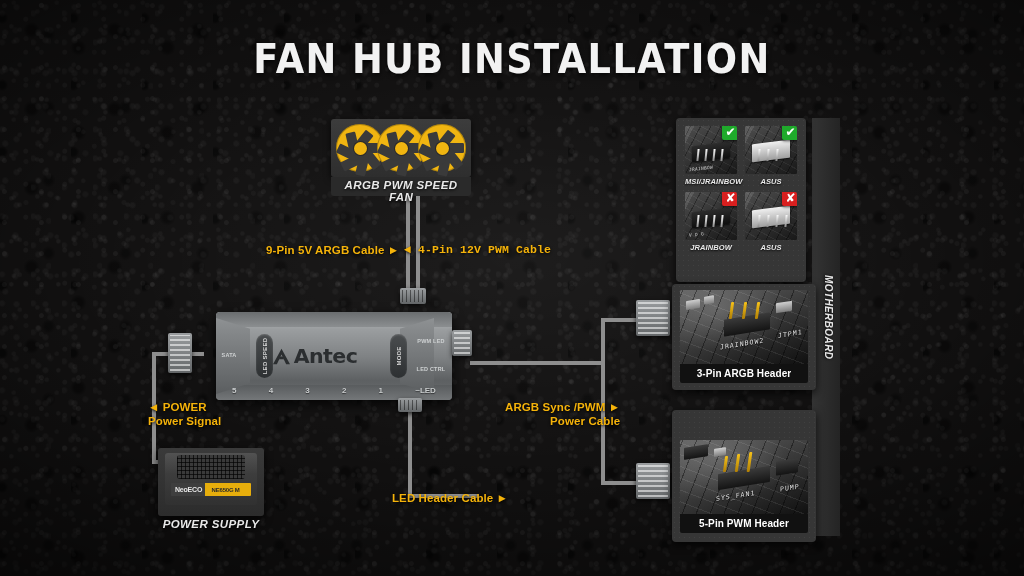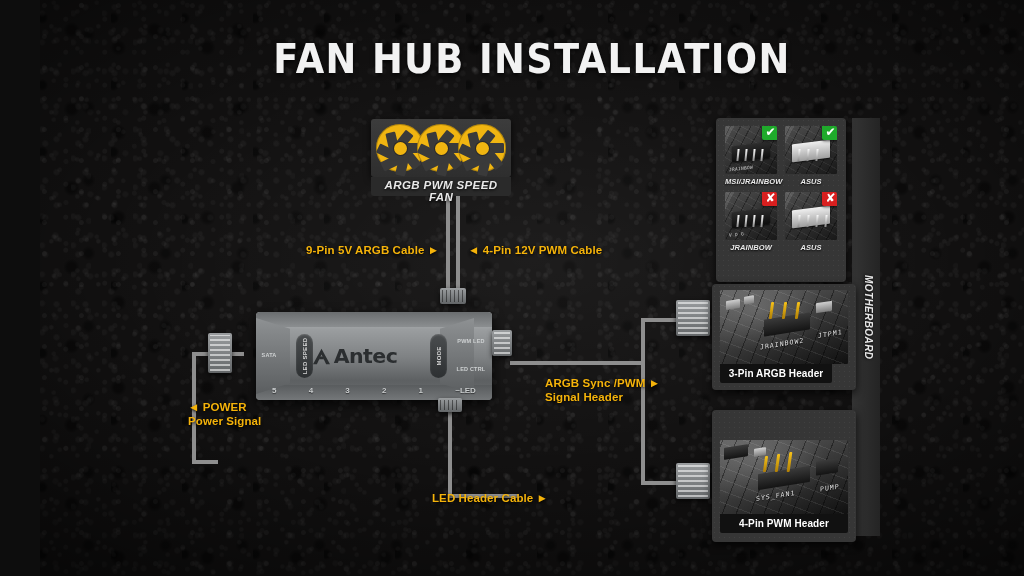--- a/index.html
+++ b/index.html
@@ -2,21 +2,21 @@
 <html><head>
 <meta charset="utf-8">
 <style>
   html,body{margin:0;padding:0;}
   body{
     width:1024px;height:576px;overflow:hidden;
     background:#0d0d0d;
     font-family:"Liberation Sans",sans-serif;
     position:relative;
   }
-  #stage{position:absolute;inset:0;overflow:hidden;margin-left:40px;}
+  #stage{position:absolute;inset:0;overflow:hidden;}
 
   
   .bg{position:absolute;inset:0;background:#111010;}
   .bg-noise{position:absolute;inset:0;
     background-image:
       radial-gradient(circle at 12% 18%, rgba(255,255,255,.050) 0 2px, transparent 3px),
       radial-gradient(circle at 32% 7%,  rgba(255,255,255,.040) 0 1.5px, transparent 3px),
       radial-gradient(circle at 57% 22%, rgba(255,255,255,.045) 0 2px, transparent 4px),
       radial-gradient(circle at 78% 11%, rgba(255,255,255,.035) 0 2px, transparent 3px),
       radial-gradient(circle at 91% 31%, rgba(255,255,255,.045) 0 1.5px, transparent 3px),
@@ -273,30 +273,30 @@
         <div class="fan-hub"></div>
       </div>
     <div class="fan-cap cap">ARGB PWM SPEED FAN</div>
   </div>
 
   <div class="conn" style="left:400px;top:288px;width:26px;height:16px;">
     <div class="conn-rib"></div>
   </div>
 
   <div class="ylab" style="left:266px;top:243px;">9-Pin 5V ARGB Cable ►</div>
-  <div class="ylab" style="left:428px;top:243px;">◄ 4-Pin 12V PWM Cable</div>
+  <div class="ylab" style="left:404px;top:243px;font-family:Liberation Mono, monospace;">◄ 4-Pin 12V PWM Cable</div>
 
   <div class="ylab" style="left:148px;top:400px;">
     <span>◄ POWER</span><br>
     <span>Power Signal</span>
   </div>
 
-  <div class="ylab" style="left:505px;top:376px;">
+  <div class="ylab" style="left:505px;top:400px;text-align:right;">
     <span>ARGB Sync /PWM ►</span><br>
-    <span>Signal Header</span>
+    <span>Power Cable</span>
   </div>
 
   <div class="ylab" style="left:392px;top:491px;">LED Header Cable ►</div>
 
   <div id="hub">
     <div class="hub-body"></div>
     <div class="hub-top-edge"></div>
     <div class="hub-bot-edge"></div>
     <div class="hub-endcap l"></div>
     <div class="hub-endcap r"></div>
@@ -344,20 +344,32 @@
     <div class="conn-rib-h"></div>
   </div>
 
   <div class="conn" style="left:636px;top:300px;width:34px;height:36px;">
     <div class="conn-rib-h"></div>
   </div>
   <div class="conn" style="left:636px;top:463px;width:34px;height:36px;">
     <div class="conn-rib-h"></div>
   </div>
 
+  <div id="psu">
+    <div class="psu-panel">
+      <div class="psu-body">
+        <div class="psu-grill"></div>
+        <div class="psu-label">
+          <span class="psu-neo">NeoECO</span>
+          <span class="psu-model">NE650G M</span>
+        </div>
+      </div>
+    </div>
+    <div class="psu-cap cap">POWER SUPPLY</div>
+  </div>
 
   <div id="mb">
     <div class="mb-strip"></div>
     <div class="mb-vert cap" style="font-size:10px;">MOTHERBOARD</div>
 
     <div class="panel compat">
       <div class="compat-grid">
 
         <div class="compat-cell">
           <div class="thumb">
@@ -422,40 +434,40 @@
           <div class="chip dk" style="left:44px;top:26px;width:46px;height:17px;"></div>
           <div class="chip" style="left:6px;top:10px;width:14px;height:9px;"></div>
           <div class="chip" style="left:24px;top:6px;width:10px;height:8px;"></div>
           <div class="chip" style="left:96px;top:12px;width:16px;height:10px;"></div>
           <div class="ypin" style="left:50px;top:12px;height:17px;"></div>
           <div class="ypin" style="left:63px;top:12px;height:17px;"></div>
           <div class="ypin" style="left:76px;top:12px;height:17px;"></div>
           <div class="hdr-silk" style="left:40px;top:50px;">JRAINBOW2</div>
           <div class="hdr-silk" style="left:98px;top:40px;">JTPM1</div>
         </div>
-        <div class="hdr-bar" style="width:112px;">
+        <div class="hdr-bar" style="width:128px;">
           <span>3-Pin ARGB Header</span>
         </div>
       </div>
     </div>
 
     <div class="panel hdr-panel" style="top:292px;padding:6px 0 0;height:126px;">
       <div style="margin:0 auto;width:128px;padding-top:24px;">
         <div class="hdr-photo" style="width:128px;">
           <div class="hdr-photo-tex"></div>
           <div class="chip dk" style="left:38px;top:30px;width:52px;height:16px;"></div>
           <div class="chip dk" style="left:4px;top:6px;width:24px;height:12px;"></div>
           <div class="chip" style="left:34px;top:8px;width:12px;height:8px;"></div>
           <div class="chip dk" style="left:96px;top:20px;width:22px;height:14px;"></div>
           <div class="ypin" style="left:44px;top:16px;height:16px;"></div>
           <div class="ypin" style="left:56px;top:14px;height:18px;"></div>
           <div class="ypin" style="left:68px;top:12px;height:20px;"></div>
           <div class="hdr-silk" style="left:36px;top:52px;">SYS_FAN1</div>
           <div class="hdr-silk" style="left:100px;top:44px;">PUMP</div>
         </div>
         <div class="hdr-bar" style="width:128px;">
-          <span>4-Pin PWM Header</span>
+          <span>5-Pin PWM Header</span>
         </div>
       </div>
     </div>
   </div>
 
 </div>
 
 </body></html>

